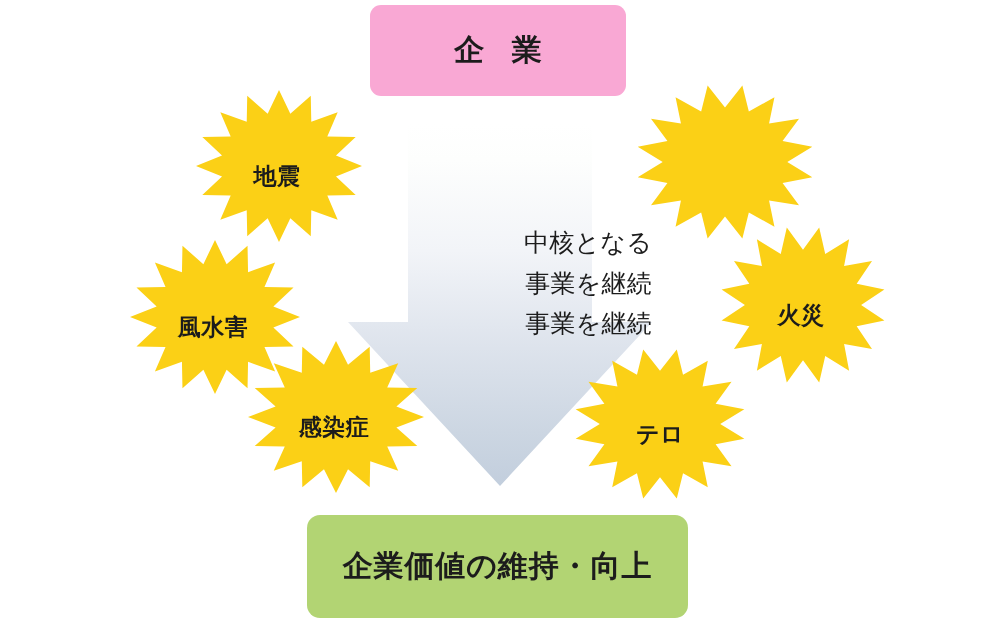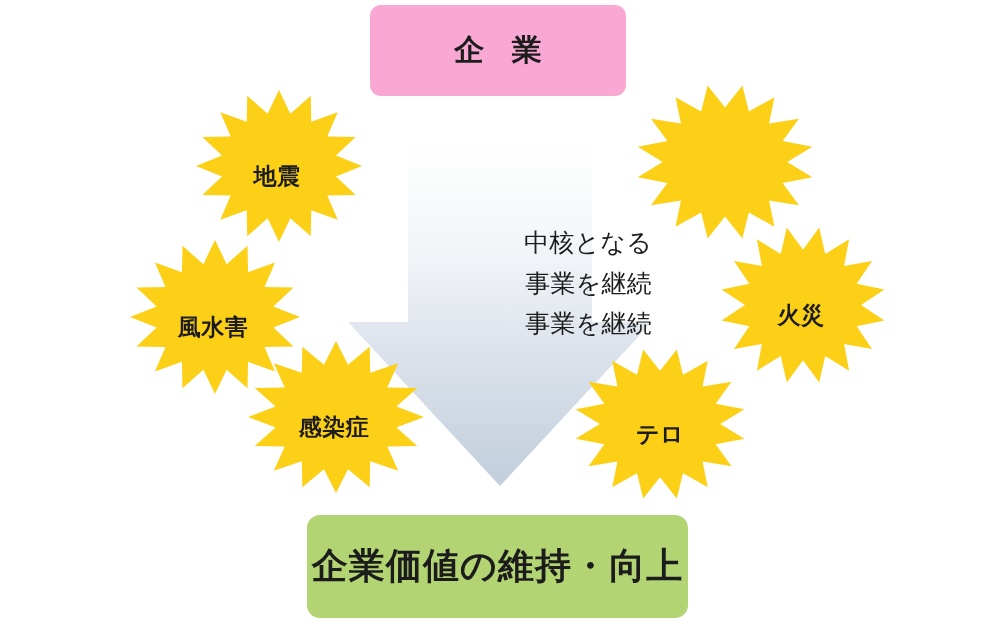--- a/index.html
+++ b/index.html
@@ -47,21 +47,21 @@
   
   #value-box {
     left: 307px;
     top: 515px;
     width: 381px;
     height: 103px;
     background: #b2d473;
     border-radius: 13px;
   }
   #value-label {
-    font-size: 36px;
+    font-size: 30px;
     font-weight: bold;
     letter-spacing: 0.03em;
     color: #1c1c1c;
   }
 
   
   #arrow-wrap {
     position: absolute;
     left: 348px;
     top: 124px;

